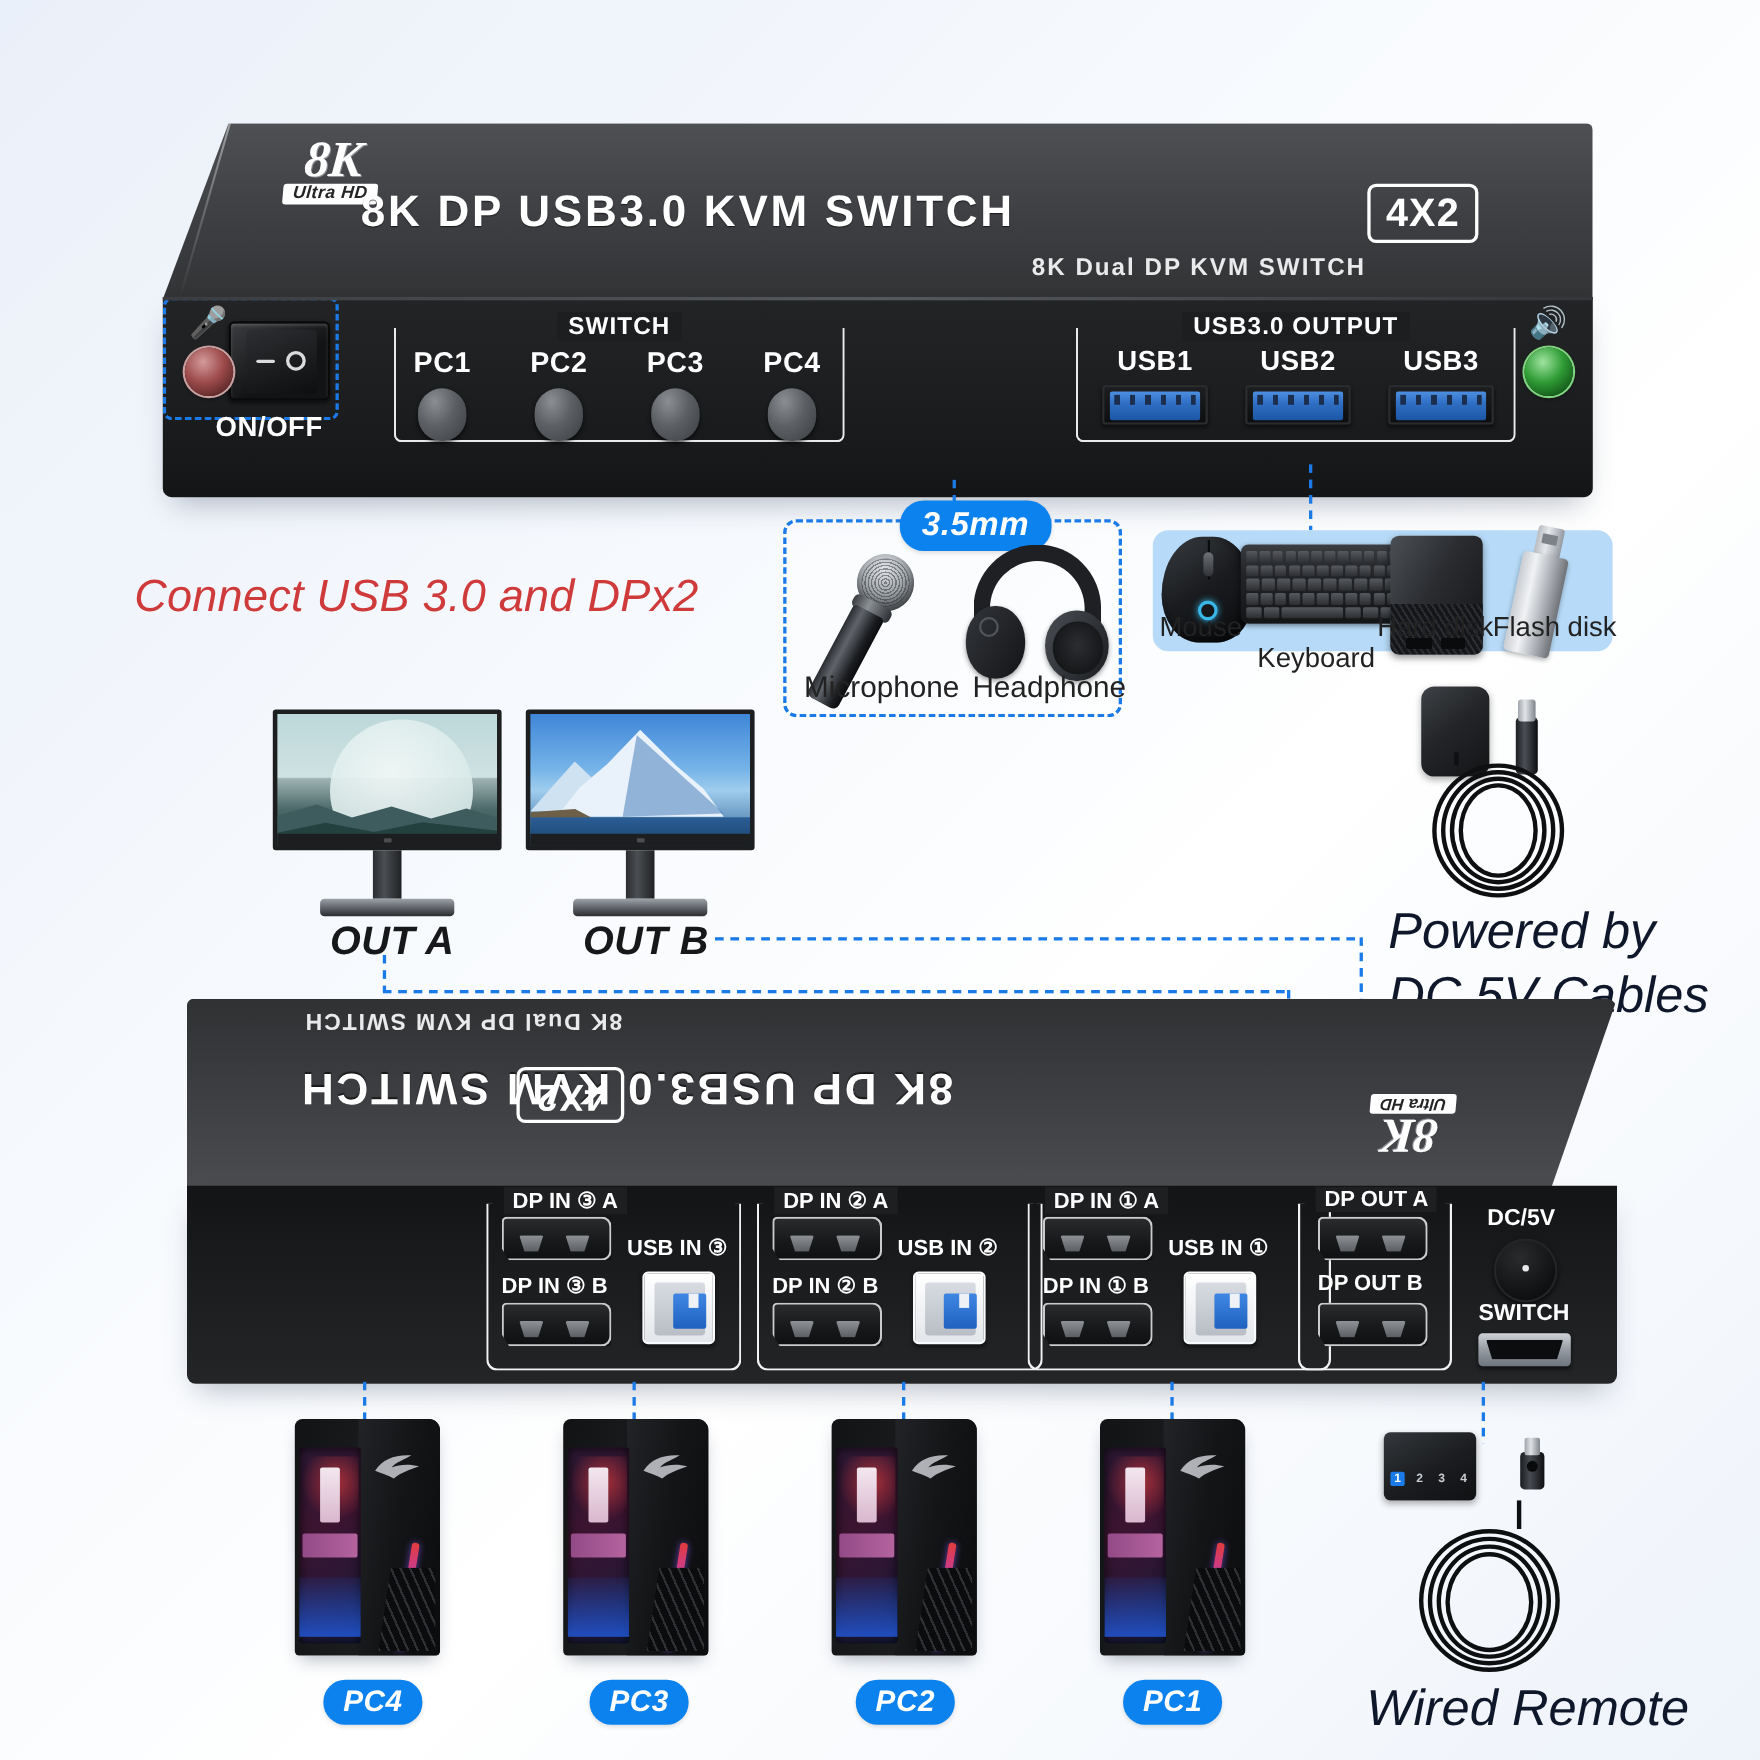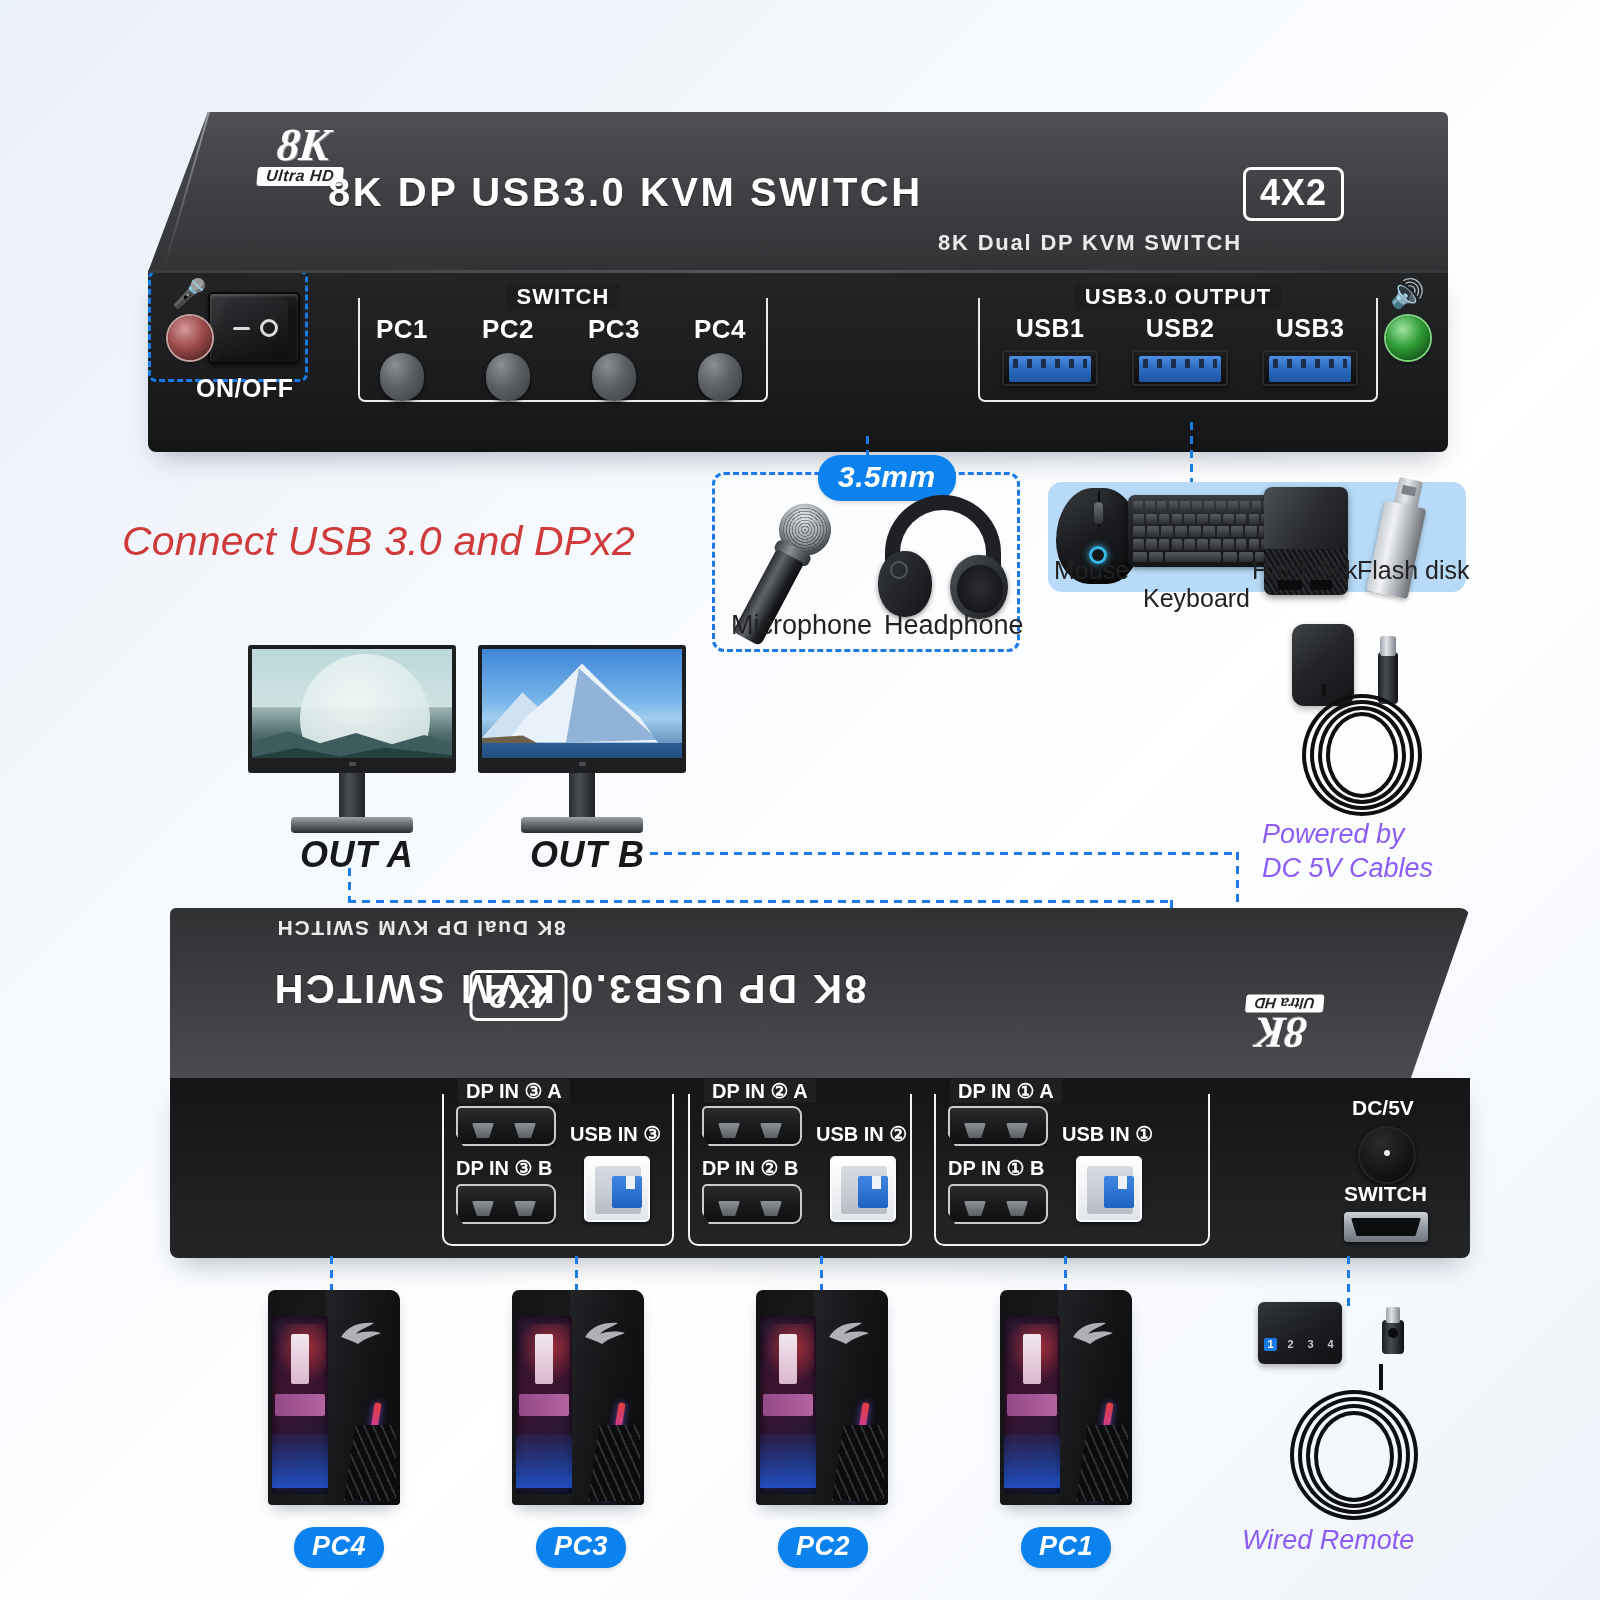--- a/index.html
+++ b/index.html
@@ -166,21 +166,21 @@
     border-radius:22px; padding:5px 20px 7px; font-size:30px; letter-spacing:.5px;
     box-shadow:0 2px 4px rgba(0,0,0,.12); white-space:nowrap;}
   .pill.small{ font-size:27px; padding:4px 18px 6px; border-radius:20px;}
   .cap-label { position:absolute; font-size:27px; color:#222; white-space:nowrap; }
   .cap-label.sm { font-size:25px; }
 
   .red-note { position:absolute; color:#cf3a3a; font-style:italic; font-size:41px;
     font-weight:normal; line-height:1.32; letter-spacing:.2px; }
   .out-label { position:absolute; font-style:italic; font-weight:bold; font-size:36px;
     color:#17181a; letter-spacing:.5px;}
-  .side-note { position:absolute; font-style:italic; font-size:27px; color:#8b5cf6;
+  .side-note { position:absolute; font-style:italic; font-size:46px; color:#0f172a;
     line-height:1.25; white-space:nowrap;}
 
   
   .dl { position:absolute; background-repeat:repeat; }
   .dl.v { width:3px; background-image:linear-gradient(#1a7ae8 58%, transparent 58%);
     background-size:3px 14px; }
   .dl.h { height:3px; background-image:linear-gradient(90deg,#1a7ae8 58%, transparent 58%);
     background-size:14px 3px; }
 
   
@@ -565,21 +565,21 @@
         <div class="portlabel" style="left:12px;top:62px">DP IN ③ B</div>
         <div class="dp-port" style="left:12px;top:90px"></div>
         <div class="portlabel" style="left:126px;top:28px">USB IN ③</div>
         <div class="usb-b" style="left:140px;top:62px">
           <div class="inner">
               <div class="blue"></div>
             </div>
         </div>
       </div>
 
-      <div class="portgrp" style="left:518px;top:16px;width:224px">
+      <div class="portgrp" style="left:518px;top:16px;width:260px">
         <div class="cap">DP IN ② A</div>
         <div class="dp-port" style="left:12px;top:12px"></div>
         <div class="portlabel" style="left:12px;top:62px">DP IN ② B</div>
         <div class="dp-port" style="left:12px;top:90px"></div>
         <div class="portlabel" style="left:126px;top:28px">USB IN ②</div>
         <div class="usb-b" style="left:140px;top:62px">
           <div class="inner">
               <div class="blue"></div>
             </div>
         </div>
@@ -591,20 +591,26 @@
         <div class="portlabel" style="left:12px;top:62px">DP IN ① B</div>
         <div class="dp-port" style="left:12px;top:90px"></div>
         <div class="portlabel" style="left:126px;top:28px">USB IN ①</div>
         <div class="usb-b" style="left:140px;top:62px">
           <div class="inner">
               <div class="blue"></div>
             </div>
         </div>
       </div>
 
+      <div class="portgrp" style="left:1010px;top:16px;width:140px">
+        <div class="cap">DP OUT A</div>
+        <div class="dp-port" style="left:16px;top:12px"></div>
+        <div class="portlabel" style="left:16px;top:62px">DP OUT B</div>
+        <div class="dp-port" style="left:16px;top:90px"></div>
+      </div>
 
       <div class="portlabel" style="left:1182px;top:18px;font-size:21px">DC/5V</div>
       <div class="dc-jack" style="left:1188px;top:48px"></div>
       <div class="portlabel" style="left:1174px;top:104px;font-size:21px">SWITCH</div>
       <div class="sw-port" style="left:1174px;top:134px"></div>
     </div>
   </div>
 
   <div class="dl v" style="left:330px;top:1256px;height:58px"></div>
   <div class="dl v" style="left:575px;top:1256px;height:58px"></div>

